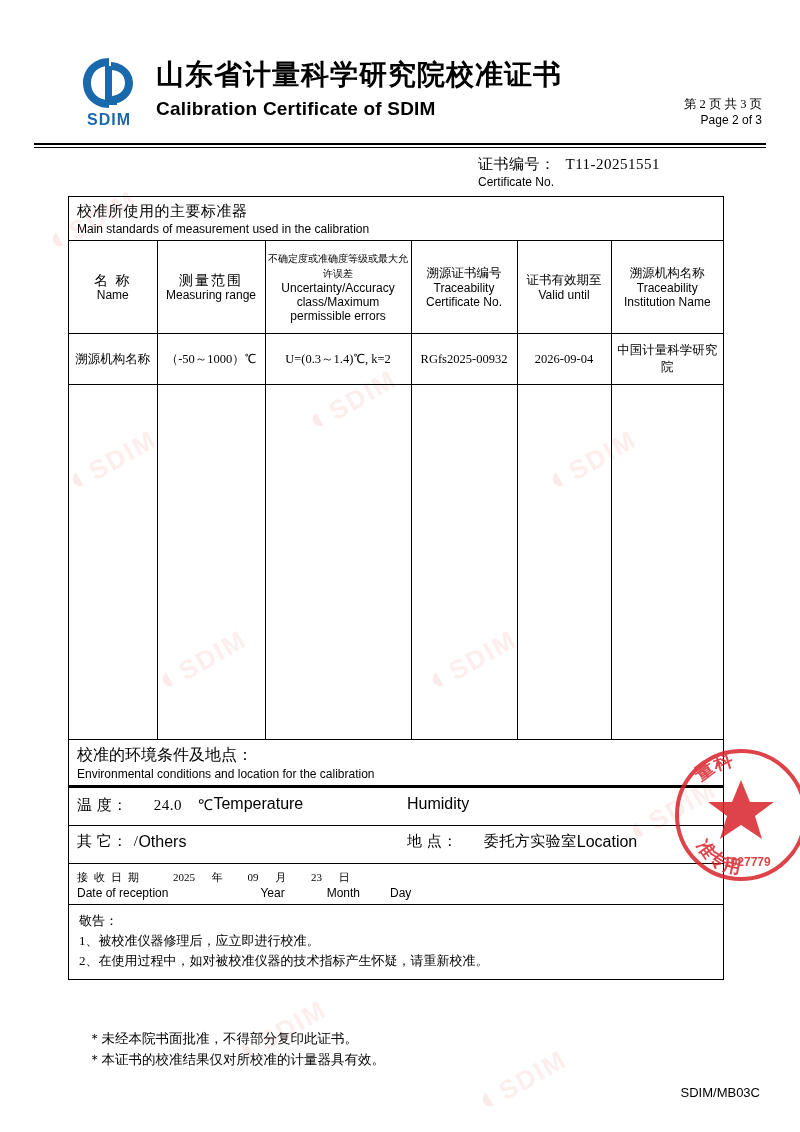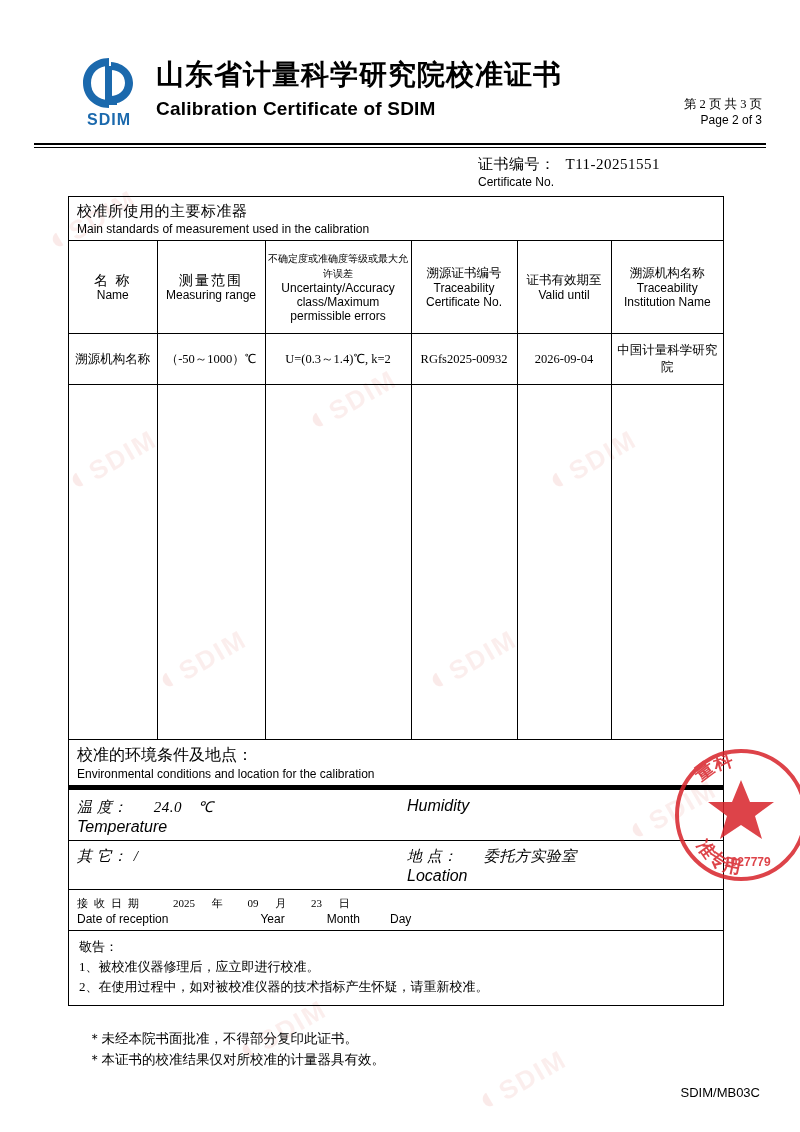--- a/index.html
+++ b/index.html
@@ -188,34 +188,33 @@
   table.std td.fill { height: 348px; }
   .nb-left { border-left: none !important; }
   .nb-right { border-right: none !important; }
   .nb-top { border-top: none !important; }
   .nb-bottom { border-bottom: none !important; }
 
   
   .env-head {
     border-top: 1px solid #000;
     padding: 5px 8px 4px 8px;
-    border-bottom: 5px solid #000000;
+    border-bottom: 3px solid #000000;
   }
   .env-row {
     display: flex;
     border-bottom: 1px solid #000;
     padding: 6px 8px 4px 8px;
     min-height: 38px;
     box-sizing: border-box;
   }
   .env-cell {
     display: flex;
-    flex-direction: column;
+    flex-direction: row;
     justify-content: flex-start;
-    font-style: italic;
   }
   .env-cell.left { width: 330px; }
   .env-cell.right { flex: 1; }
   .env-line {
     font-size: 15px;
     letter-spacing: 0.5px;
     white-space: nowrap;
   }
   .env-line .val { margin-left: 26px; }
   .env-line .unit { margin-left: 16px; }
@@ -402,20 +401,21 @@
     <div class="env-cell right">
       <div class="env-sub">Humidity</div>
     </div>
   </div>
 
   <div class="env-row">
     <div class="env-cell left">
       <div class="env-line">
         <span>其    它：</span><span class="val" style="margin-left:6px">/</span>
       </div>
+      <div class="env-sub">Others</div>
     </div>
     <div class="env-cell right">
       <div class="env-line">
         <span>地    点：</span><span class="val">委托方实验室</span>
       </div>
       <div class="env-sub">Location</div>
     </div>
   </div>
 
   <div class="recep">

